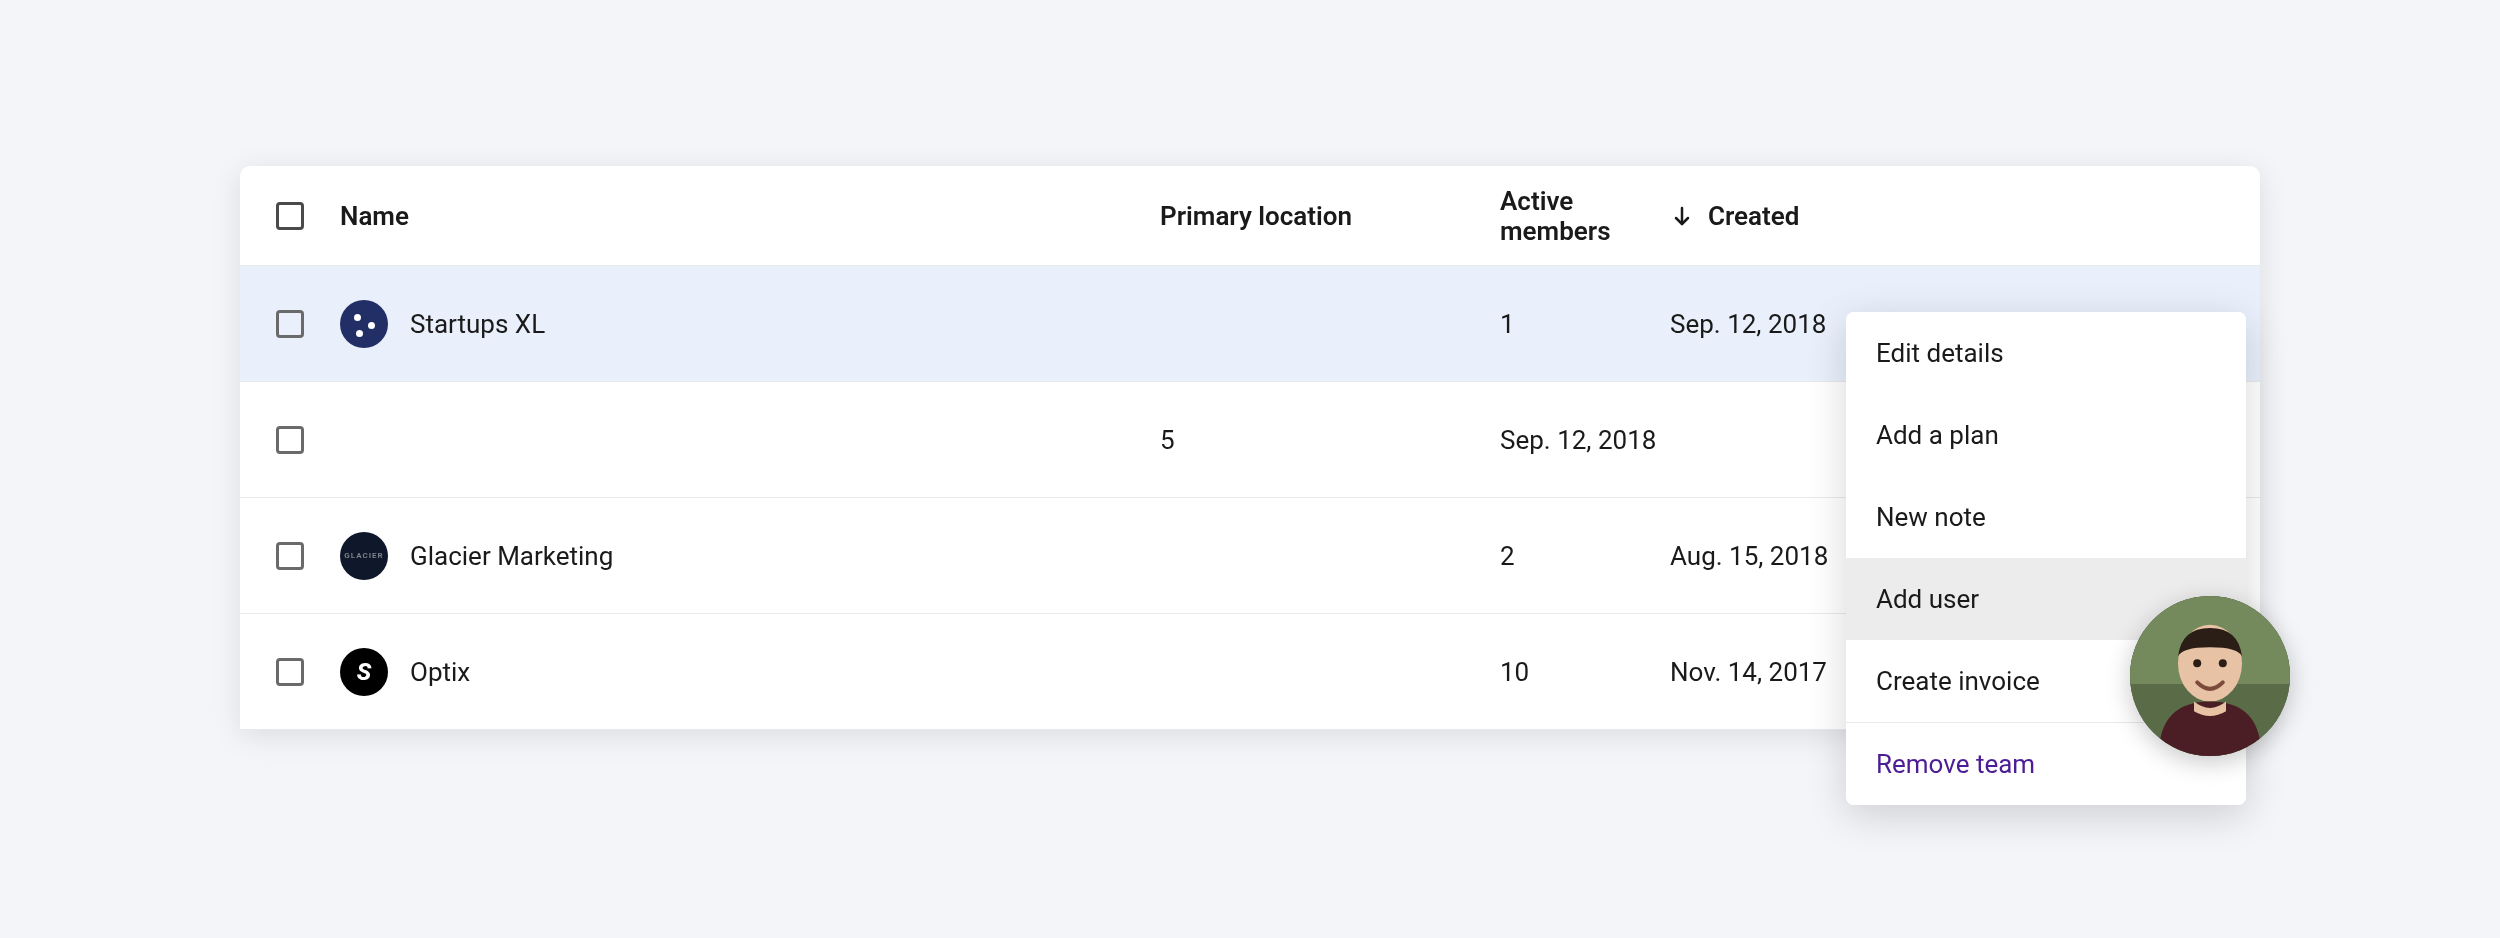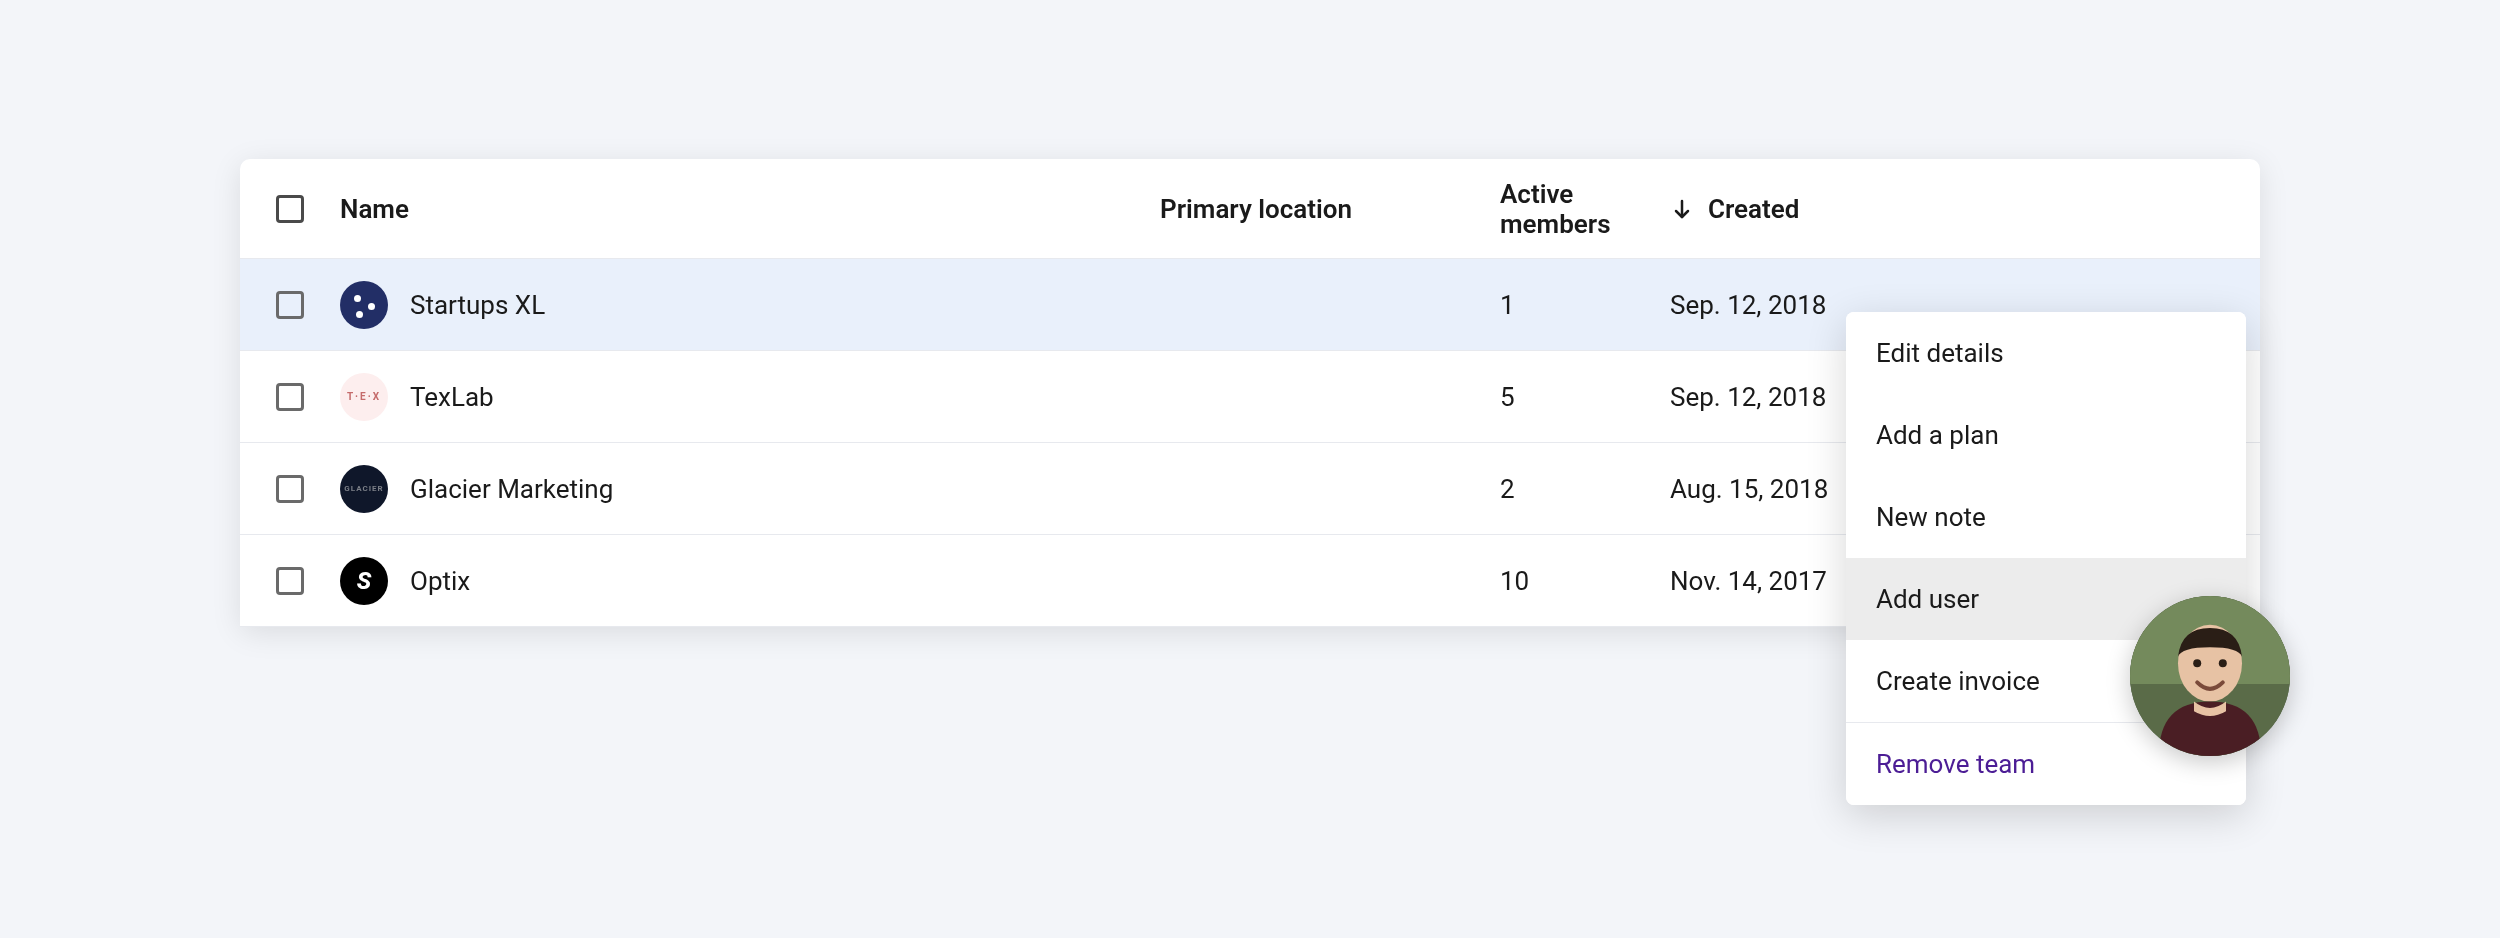--- a/index.html
+++ b/index.html
@@ -7,21 +7,21 @@
   body {
     background: #f3f5f9;
     font-family: -apple-system, BlinkMacSystemFont, "Segoe UI", Roboto, Helvetica, Arial, sans-serif;
     color: #1a1a1a;
     position: relative;
   }
 
   .card {
     position: absolute;
     left: 240px;
-    top: 159px;
+    top: 166px;
     width: 2020px;
     background: #ffffff;
     border-radius: 10px;
     box-shadow: 0 6px 30px rgba(0,0,0,0.10);
     overflow: visible;
   }
 
   .thead, .trow {
     display: grid;
     grid-template-columns: 100px 820px 340px 170px 460px 130px;
@@ -38,21 +38,21 @@
 
   .thead .col-created {
     display: flex;
     align-items: center;
     gap: 14px;
   }
 
   .sort-icon svg { display:block; }
 
   .trow {
-    height: 92px;
+    height: 116px;
     border-bottom: 1px solid #e7e9ee;
     font-size: 26px;
     background: #fff;
   }
   .trow:last-child { border-bottom: 1px solid #e7e9ee; }
   .trow.selected { background: #e9f0fb; }
 
   .col-check { display:flex; justify-content:center; }
   .checkbox {
     width: 28px; height: 28px;
@@ -161,24 +161,20 @@
     <div></div>
     <div class="col-members">1</div>
     <div class="col-created-cell">Sep. 12, 2018</div>
     <div></div>
   </div>
 
   <div class="trow">
     <div class="col-check">
         <span class="checkbox"></span>
       </div>
-    <div class="col-name">
-      <span class="logo pink">T·E·X</span>
-      <span>TexLab</span>
-    </div>
     <div></div>
     <div class="col-members">5</div>
     <div class="col-created-cell">Sep. 12, 2018</div>
     <div></div>
   </div>
 
   <div class="trow">
     <div class="col-check">
         <span class="checkbox"></span>
       </div>

